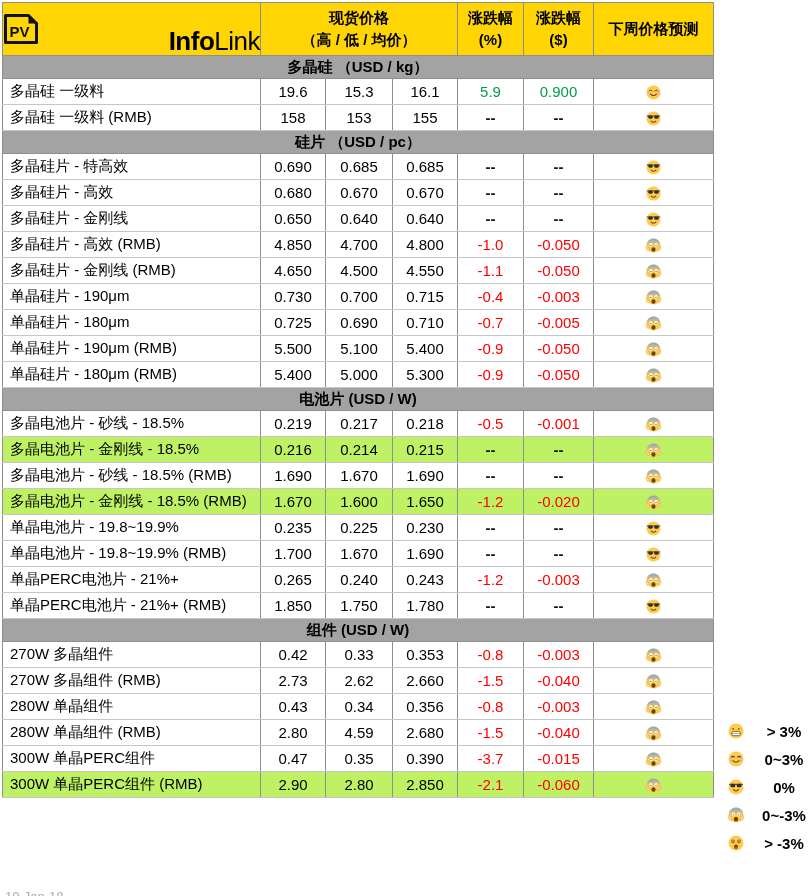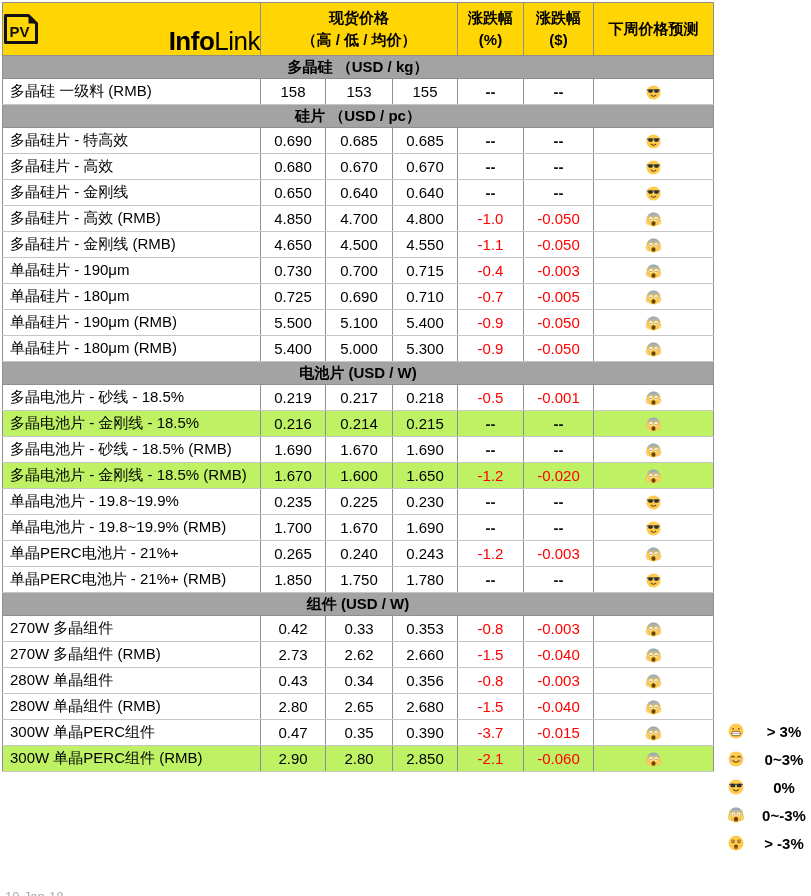--- a/index.html
+++ b/index.html
@@ -138,20 +138,31 @@
           <div>($)</div>
         </th>
         <th>下周价格预测</th>
       </tr>
     </thead>
     <tbody>
         <tr class="section-row">
           <td colspan="7">多晶硅 （USD / kg）</td>
         </tr>
         <tr class="data-row">
+          <td class="name-cell">多晶硅 一级料</td>
+          <td class="num-cell">19.6</td>
+          <td class="num-cell">15.3</td>
+          <td class="num-cell">16.1</td>
+          <td class="num-cell pos">5.9</td>
+          <td class="num-cell pos">0.900</td>
+          <td class="forecast-cell"><svg viewBox="0 0 24 24" class="emoji">
+              <use href="#e-smile"></use>
+            </svg></td>
+        </tr>
+        <tr class="data-row">
           <td class="name-cell">多晶硅 一级料 (RMB)</td>
           <td class="num-cell">158</td>
           <td class="num-cell">153</td>
           <td class="num-cell">155</td>
           <td class="num-cell dash">--</td>
           <td class="num-cell dash">--</td>
           <td class="forecast-cell"><svg viewBox="0 0 24 24" class="emoji">
               <use href="#e-cool"></use>
             </svg></td>
         </tr>
@@ -380,21 +391,21 @@
           <td class="num-cell">0.356</td>
           <td class="num-cell neg">-0.8</td>
           <td class="num-cell neg">-0.003</td>
           <td class="forecast-cell"><svg viewBox="0 0 24 24" class="emoji">
               <use href="#e-scream"></use>
             </svg></td>
         </tr>
         <tr class="data-row">
           <td class="name-cell">280W 单晶组件 (RMB)</td>
           <td class="num-cell">2.80</td>
-          <td class="num-cell">2.65</td>
+          <td class="num-cell">4.59</td>
           <td class="num-cell">2.680</td>
           <td class="num-cell neg">-1.5</td>
           <td class="num-cell neg">-0.040</td>
           <td class="forecast-cell"><svg viewBox="0 0 24 24" class="emoji">
               <use href="#e-scream"></use>
             </svg></td>
         </tr>
         <tr class="data-row">
           <td class="name-cell">300W 单晶PERC组件</td>
           <td class="num-cell">0.47</td>

